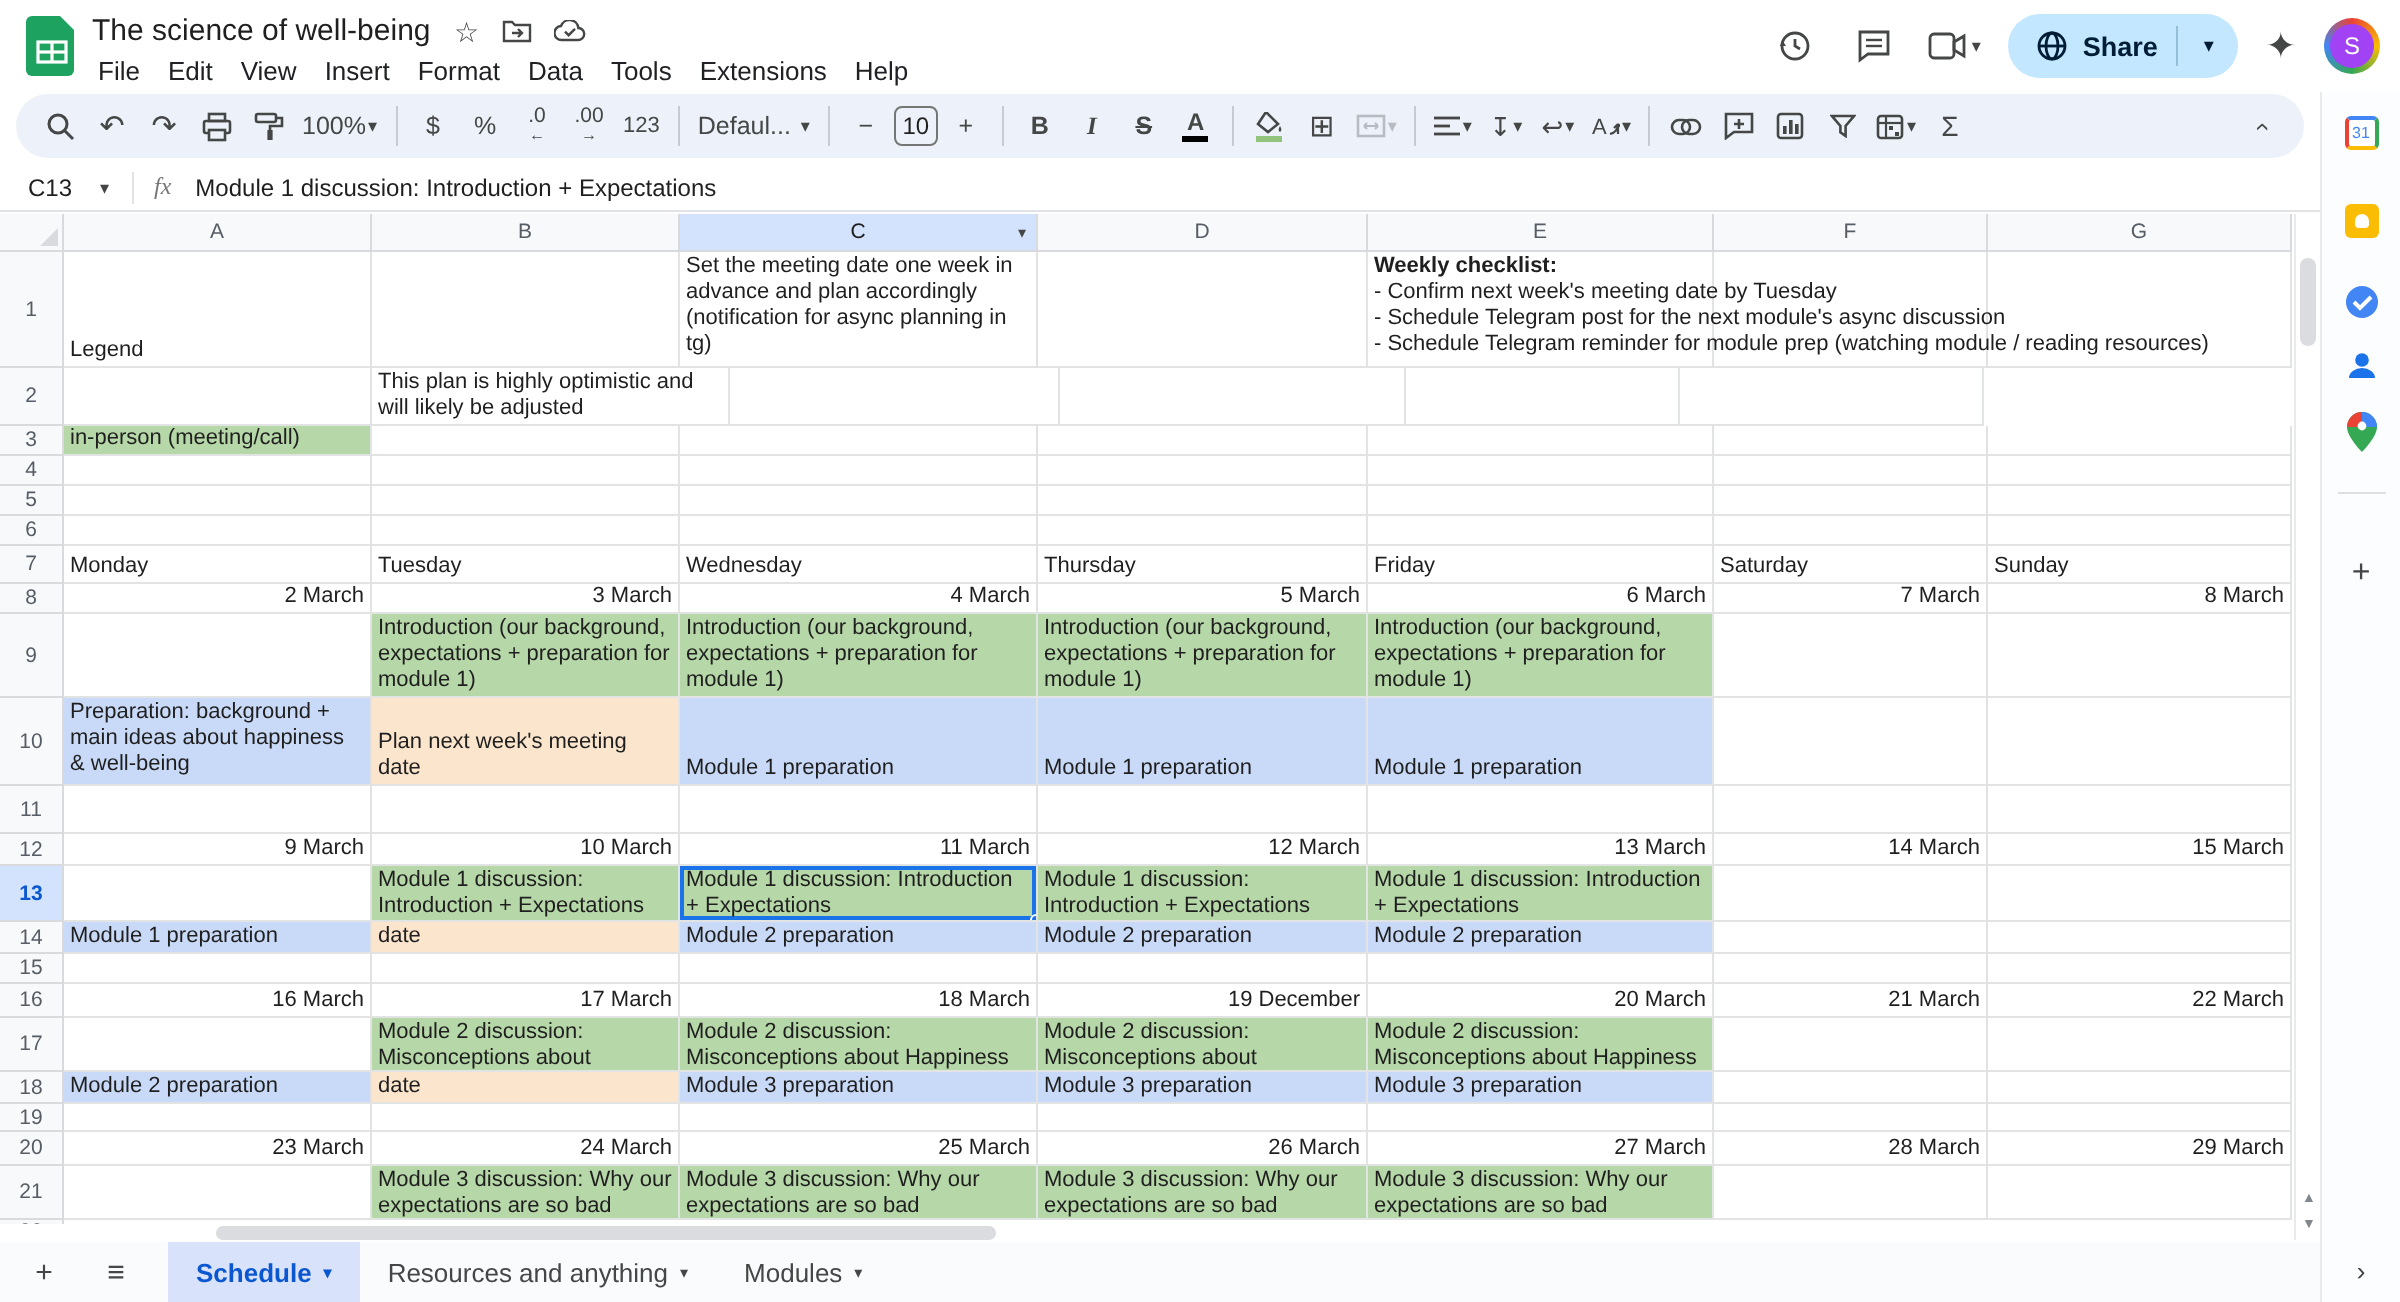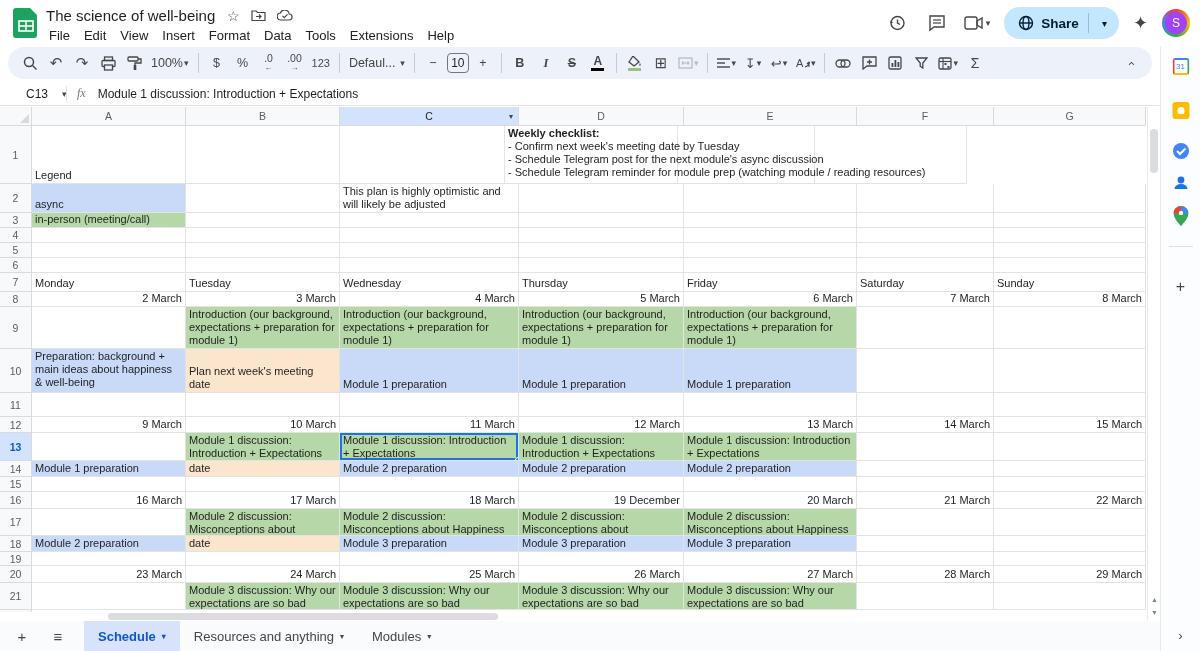--- a/index.html
+++ b/index.html
@@ -39,21 +39,21 @@
   .colorbar { width:13px; height:3px; margin-top:1px; }
   #fontsize-box { width:22px; height:20px; border:1px solid #747775; border-radius:4px; background:#edf2fa; text-align:center; font-size:12px; color:#1f1f1f; line-height:18px; }
   .stack2 { display:flex; flex-direction:column; align-items:center; line-height:9px; font-size:10.5px; }
   .stack2 .arr { font-size:8px; }
   #tb-collapse { margin-left:auto; }
   .rot-chev { display:inline-block; transform:rotate(-90deg); font-size:13px; }
   svg.ic { display:block; }
 
   
   #formulabar { position:absolute; top:82px; left:0; width:1160px; height:24px; background:#fff; border-bottom:1px solid #e1e3e6; display:flex; align-items:center; }
-  #namebox { width:66px; padding-left:26px; font-size:12px; color:#1f1f1f; display:flex; align-items:center; gap:14px; }
+  #namebox { width:66px; padding-left:14px; font-size:12px; color:#1f1f1f; display:flex; align-items:center; gap:14px; }
   #fb-sep { width:1px; height:16px; background:#e1e3e6; margin-right:10px; }
   #fx { font-size:12px; font-style:italic; color:#747775; font-family:"Liberation Serif", serif; margin-right:12px; }
   #fb-value { font-size:12px; color:#1f1f1f; }
 
   
   #grid { position:absolute; top:107px; left:0; width:1147px; height:505px; background:#fff; overflow:hidden; }
   .g-hrow { display:flex; height:19px; }
   .g-corner { width:32px; min-width:32px; background:#f8f9fa; border-right:1px solid #d8dadd; border-bottom:1px solid #d8dadd; position:relative; }
   .g-corner::after { content:""; position:absolute; right:2px; bottom:2px; border-left:9px solid transparent; border-bottom:9px solid #d8dadd; }
   .g-ch { background:#f8f9fa; border-right:1px solid #d8dadd; border-bottom:1px solid #d8dadd; font-size:10.5px; color:#575d65; display:flex; align-items:center; justify-content:center; position:relative; }
@@ -345,37 +345,37 @@
         <div class="g-ch" style="width: 173px; min-width: 173px;">E</div>
         <div class="g-ch" style="width: 137px; min-width: 137px;">F</div>
         <div class="g-ch" style="width: 152px; min-width: 152px;">G</div>
       </div>
       <div class="g-row" style="height: 58px;">
         <div class="g-rh">1</div>
         <div class="g-cell" style="width: 154px; min-width: 154px;">
           <span>Legend</span>
         </div>
         <div class="g-cell" style="width: 154px; min-width: 154px;"></div>
+        <div class="g-cell va-t" style="width: 179px; min-width: 179px;">
+          <span>Set the meeting date one week in advance and plan accordingly (notification for async planning in tg)</span>
+        </div>
         <div class="g-cell" style="width: 165px; min-width: 165px;"></div>
         <div class="g-cell va-t chkcell" style="width: 173px; min-width: 173px;">
           <div>
             <div class="chk-title">Weekly checklist:</div>
             <div class="chk-line">- Confirm next week's meeting date by Tuesday</div>
             <div class="chk-line">- Schedule Telegram post for the next module's async discussion</div>
             <div class="chk-line">- Schedule Telegram reminder for module prep (watching module / reading resources)</div>
           </div>
         </div>
         <div class="g-cell" style="width: 137px; min-width: 137px;"></div>
         <div class="g-cell" style="width: 152px; min-width: 152px;"></div>
       </div>
       <div class="g-row" style="height: 29px;">
         <div class="g-rh">2</div>
-        <div class="g-cell" style="width: 154px; min-width: 154px; background: rgb(201, 218, 248);">
-          <span>async</span>
-        </div>
         <div class="g-cell" style="width: 154px; min-width: 154px;"></div>
         <div class="g-cell va-t" style="width: 179px; min-width: 179px;">
           <span>This plan is highly optimistic and will likely be adjusted</span>
         </div>
         <div class="g-cell" style="width: 165px; min-width: 165px;"></div>
         <div class="g-cell" style="width: 173px; min-width: 173px;"></div>
         <div class="g-cell" style="width: 137px; min-width: 137px;"></div>
         <div class="g-cell" style="width: 152px; min-width: 152px;"></div>
       </div>
       <div class="g-row" style="height: 15px;">

